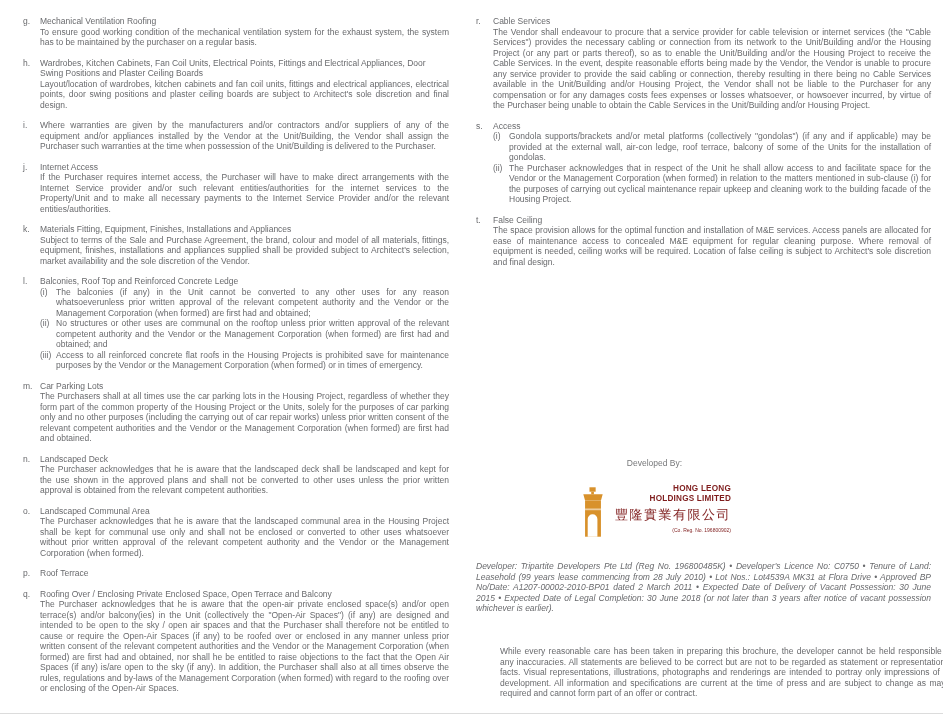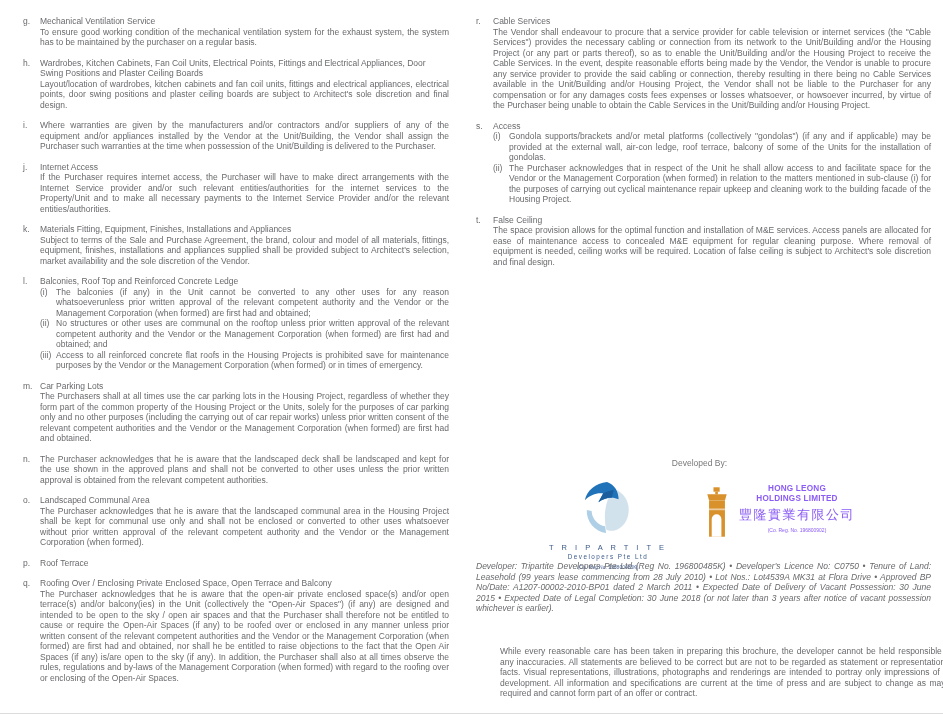--- a/index.html
+++ b/index.html
@@ -12,46 +12,46 @@
   .col-left{left:23px;width:426px;}
   .col-right{left:476px;width:455px;}
   .item{display:flex;margin-bottom:10px;}
   .lbl{flex:0 0 17px;}
   .itxt{flex:1;text-align:justify;}
   .title{display:block;text-align:left;}
   .sub{display:flex;}
   .slbl{flex:0 0 16px;}
   .stxt{flex:1;text-align:justify;}
 
-  .devby{position:absolute;left:527px;top:458px;width:345px;text-align:center;}
+  .devby{position:absolute;left:482px;top:458px;width:345px;text-align:center;}
   .devby-label{font-size:8.5px;color:#77787a;}
   .logos{display:flex;justify-content:center;align-items:flex-start;gap:30px;margin-top:13px;}
   .tri{width:128px;display:flex;flex-direction:column;align-items:center;color:#3c5a88;}
   .tri-name{font-size:7.5px;letter-spacing:3px;margin-top:4px;white-space:nowrap;}
   .tri-sub{font-size:6.3px;letter-spacing:1.5px;margin-top:1px;white-space:nowrap;}
   .tri-reg{font-size:5px;margin-top:4px;color:#46639a;white-space:nowrap;}
   .hl{display:flex;align-items:flex-start;gap:7px;margin-top:3px;}
-  .hl-text{text-align:center;color:#8b5cf6;}
+  .hl-text{text-align:right;color:#7f1d1d;}
   .hl-name{font-size:8.2px;font-weight:bold;line-height:9.5px;letter-spacing:.2px;}
   .hl-cn{font-size:13px;margin-top:3px;letter-spacing:1.5px;}
   .hl-reg{font-size:5px;margin-top:3px;}
 
   .devinfo{position:absolute;left:476px;top:561px;width:455px;font-size:8.5px;line-height:10.5px;text-align:justify;font-style:italic;}
   .disclaimer{position:absolute;left:500px;top:646px;width:455px;font-size:8.5px;line-height:10.5px;text-align:justify;}
   .bottom-rule{position:absolute;left:0;right:0;bottom:3px;height:1px;background:#dcdcdc;}
 </style>
 </head>
 <body>
 
 <div class="col col-left">
 
   <div class="item">
     <span class="lbl">g.</span>
     <span class="itxt">
-      <span class="title">Mechanical Ventilation Service</span><span>To ensure good working condition of the mechanical ventilation system for the exhaust system, the system has to be maintained by the purchaser on a regular basis.</span>
+      <span class="title">Mechanical Ventilation Roofing</span><span>To ensure good working condition of the mechanical ventilation system for the exhaust system, the system has to be maintained by the purchaser on a regular basis.</span>
     </span>
   </div>
 
   <div class="item">
     <span class="lbl">h.</span>
     <span class="itxt">
       <span class="title">Wardrobes, Kitchen Cabinets, Fan Coil Units, Electrical Points, Fittings and Electrical Appliances, Door Swing Positions and Plaster Ceiling Boards</span><span>Layout/location of wardrobes, kitchen cabinets and fan coil units, fittings and electrical appliances, electrical points, door swing positions and plaster ceiling boards are subject to Architect's sole discretion and final design.</span>
     </span>
   </div>
 
@@ -98,21 +98,21 @@
   <div class="item">
     <span class="lbl">m.</span>
     <span class="itxt">
       <span class="title">Car Parking Lots</span><span>The Purchasers shall at all times use the car parking lots in the Housing Project, regardless of whether they form part of the common property of the Housing Project or the Units, solely for the purposes of car parking only and no other purposes (including the carrying out of car repair works) unless prior written consent of the relevant competent authorities and the Vendor or the Management Corporation (when formed) are first had and obtained.</span>
     </span>
   </div>
 
   <div class="item">
     <span class="lbl">n.</span>
     <span class="itxt">
-      <span>The Purchaser acknowledges that he is aware that the landscaped deck shall be landscaped and kept for the use shown in the approved plans and shall not be converted to other uses unless the prior written approval is obtained from the relevant competent authorities.</span>
+      <span class="title">Landscaped Deck</span><span>The Purchaser acknowledges that he is aware that the landscaped deck shall be landscaped and kept for the use shown in the approved plans and shall not be converted to other uses unless the prior written approval is obtained from the relevant competent authorities.</span>
     </span>
   </div>
 
   <div class="item">
     <span class="lbl">o.</span>
     <span class="itxt">
       <span class="title">Landscaped Communal Area</span><span>The Purchaser acknowledges that he is aware that the landscaped communal area in the Housing Project shall be kept for communal use only and shall not be enclosed or converted to other uses whatsoever without prior written approval of the relevant competent authority and the Vendor or the Management Corporation (when formed).</span>
     </span>
   </div>
 
@@ -162,33 +162,20 @@
       <span class="title">False Ceiling</span><span>The space provision allows for the optimal function and installation of M&amp;E services. Access panels are allocated for ease of maintenance access to concealed M&amp;E equipment for regular cleaning purpose. Where removal of equipment is needed, ceiling works will be required. Location of false ceiling is subject to Architect's sole discretion and final design.</span>
     </span>
   </div>
 
 </div>
 
 <div class="devby">
   <div class="devby-label">Developed By:</div>
   <div class="logos">
 
-    <div class="tri">
-      <span>
-        <svg width="58" height="54" viewBox="0 0 60 56" aria-hidden="true">
-          <path d="M8 30 A 23 23 0 0 0 28 54 L27 47 A 17 17 0 0 1 13 31 Z" fill="#aecfe6"></path>
-          <path d="M36 8 C50 13 55 28 49 41 C44 51 33 54 28 50 C25 36 27 19 36 8 Z" fill="#d2e2ec"></path>
-          <path d="M29 1 C17 2 8 10 6 20 C12 14 19 12 25 13 L20 22 C27 17 35 16 41 19 C41 11 37 4 29 1 Z" fill="#2173b9"></path>
-          <path d="M25 13 L20 22 C24 19 29 17 34 17 L36 9 C32 10 28 11 25 13 Z" fill="#1b5e9e"></path>
-        </svg>
-      </span>
-      <span class="tri-name">T R I P A R T I T E</span>
-      <span class="tri-sub">Developers Pte Ltd</span>
-      <span class="tri-reg">(Co. Reg No. 196800485K)</span>
-    </div>
 
     <div class="hl">
       <span>
         <svg width="30" height="56" viewBox="0 0 34 56" aria-hidden="true">
           <rect x="13" y="0" width="7" height="5" fill="#d8912b"></rect>
           <rect x="15" y="5" width="3" height="3" fill="#d8912b"></rect>
           <path d="M6 8 L28 8 L26 15 L8 15 Z" fill="#d8912b"></path>
           <rect x="8" y="15" width="18" height="41" fill="#d8912b"></rect>
           <path d="M11 56 L11 36 A 5.5 5.5 0 0 1 22 36 L22 56 Z" fill="#ffffff"></path>
           <rect x="8" y="24" width="18" height="2" fill="#ffffff" opacity="0.55"></rect>

